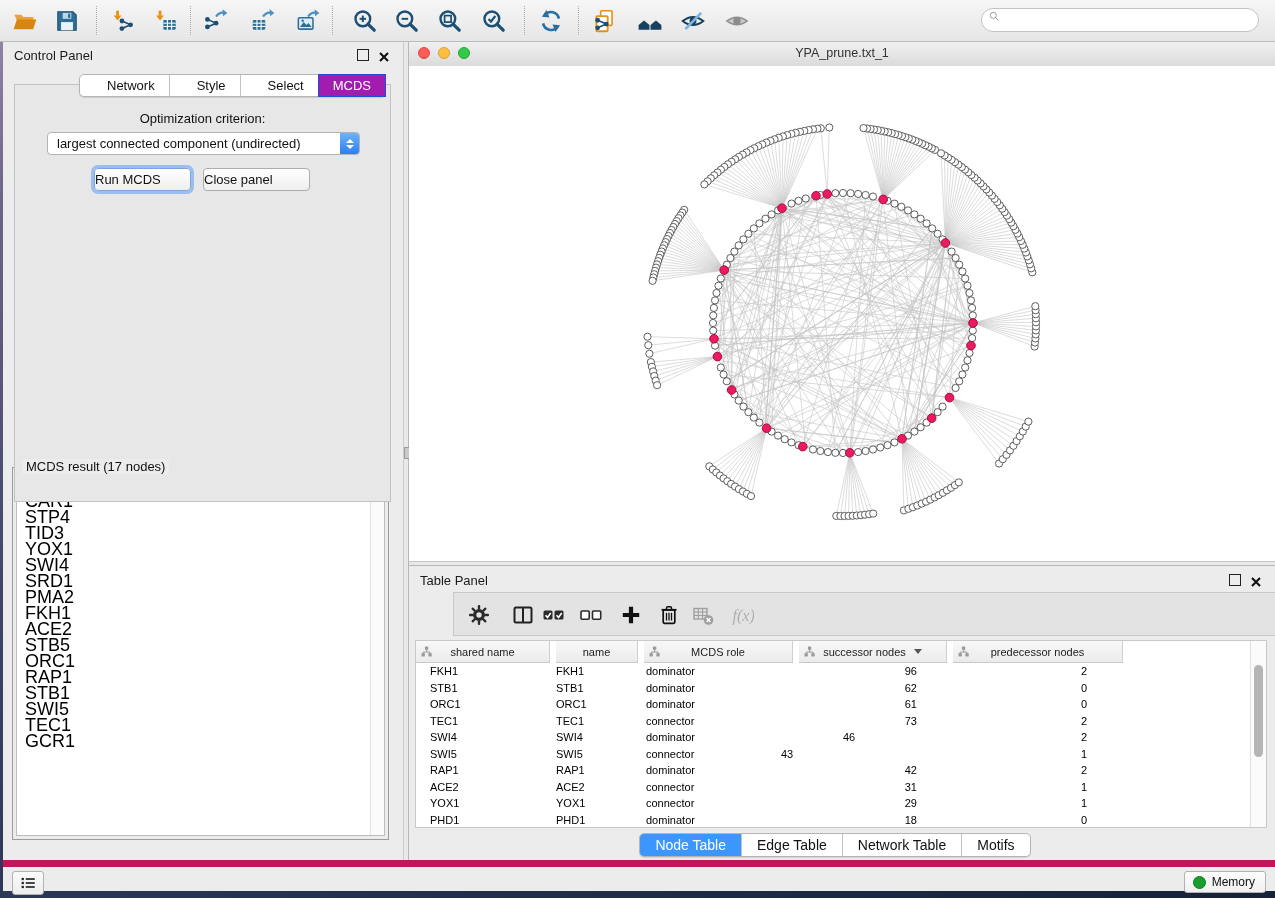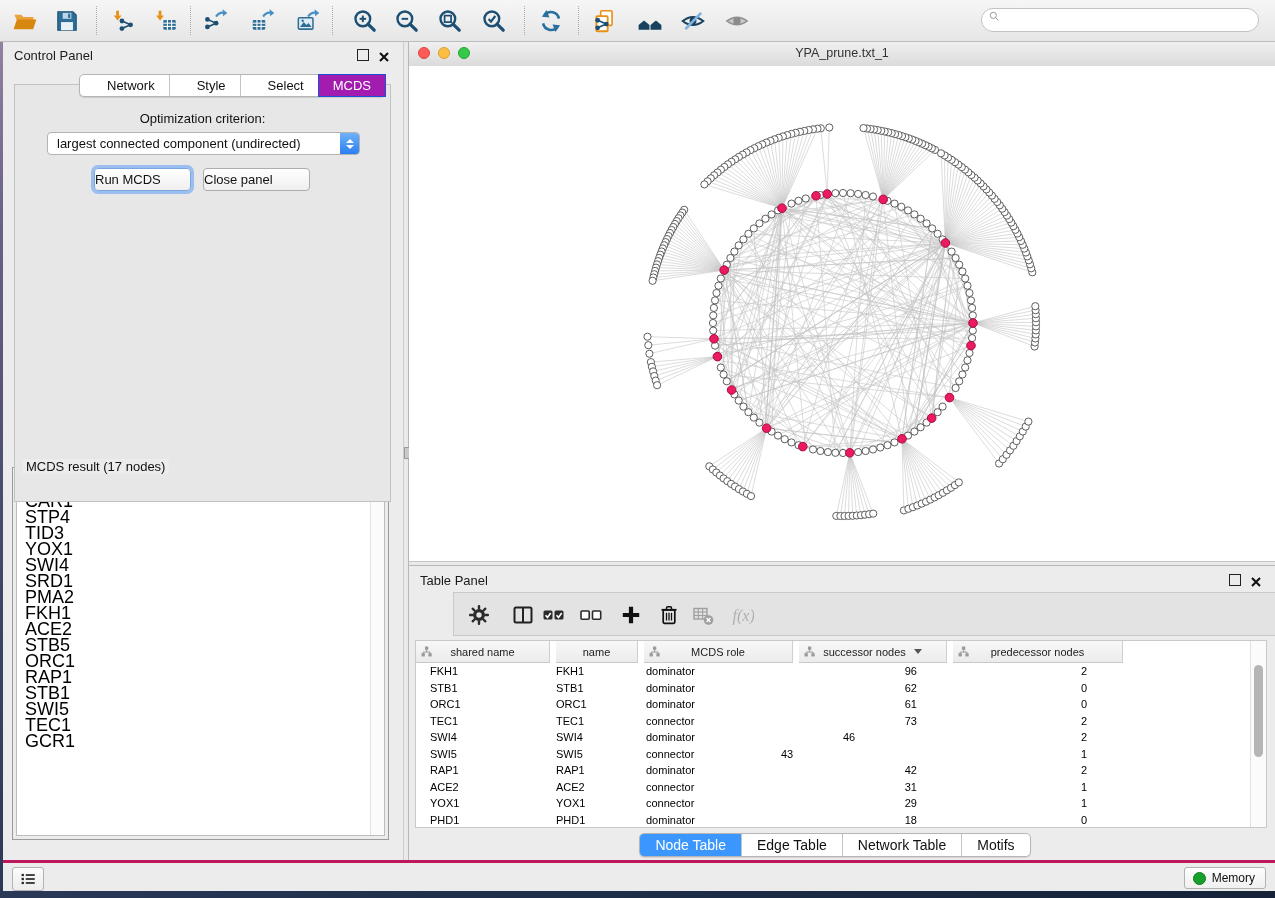--- a/index.html
+++ b/index.html
@@ -78,21 +78,21 @@
   .tr{display:flex;height:16.5px;align-items:center;font-size:11px;color:#000;}
   .td{box-sizing:border-box;overflow:hidden;white-space:nowrap;}
   .tb-scroll{position:absolute;top:0;right:0;width:15px;height:100%;background:#fbfbfb;border-left:1px solid #e0e0e0;}
   .tb-thumb{position:absolute;left:3px;top:24px;width:9px;height:92px;background:#b5b5b5;border-radius:4.5px;}
   .tp-tabs-wrap{position:absolute;left:0;top:267px;width:852px;display:flex;justify-content:center;}
   .tp-tabs{display:flex;background:#fff;border:1px solid #b5b5b5;border-radius:5px;height:22px;box-shadow:0 1px 1px rgba(0,0,0,.1);}
   .tp-tab{padding:0 15px;font-size:14px;line-height:22px;color:#111;border-right:1px solid #c4c4c4;}
   .tp-tab:last-child{border-right:none;}
   .tp-tab.active{background:#3b97fd;color:#fff;border-radius:4px 0 0 4px;}
   
-  .statusbar{position:absolute;left:0;top:819px;width:1272px;height:31px;background:#ececec;border-top:3px solid #be185d;box-sizing:border-box;}
+  .statusbar{position:absolute;left:0;top:819px;width:1272px;height:31px;background:#ececec;border-top:7px solid #be185d;box-sizing:border-box;}
   .list-btn{position:absolute;left:9px;top:4px;width:30px;height:22px;background:linear-gradient(#fbfbfb,#ededed);
     border:1px solid #b2b2b2;border-radius:3px;display:flex;align-items:center;justify-content:center;}
   .mem-btn{position:absolute;right:9px;top:4px;height:22px;padding:0 10px 0 8px;background:linear-gradient(#fdfdfd,#f0f0f0);
     border:1px solid #b2b2b2;border-radius:3px;display:flex;align-items:center;gap:6px;font-size:12px;color:#111;box-sizing:border-box;}
   .mem-dot{width:11px;height:11px;border-radius:50%;background:#18a02c;border:1px solid #107a20;}
 </style>
 </head>
 <body>
 
 <div class="screen">

